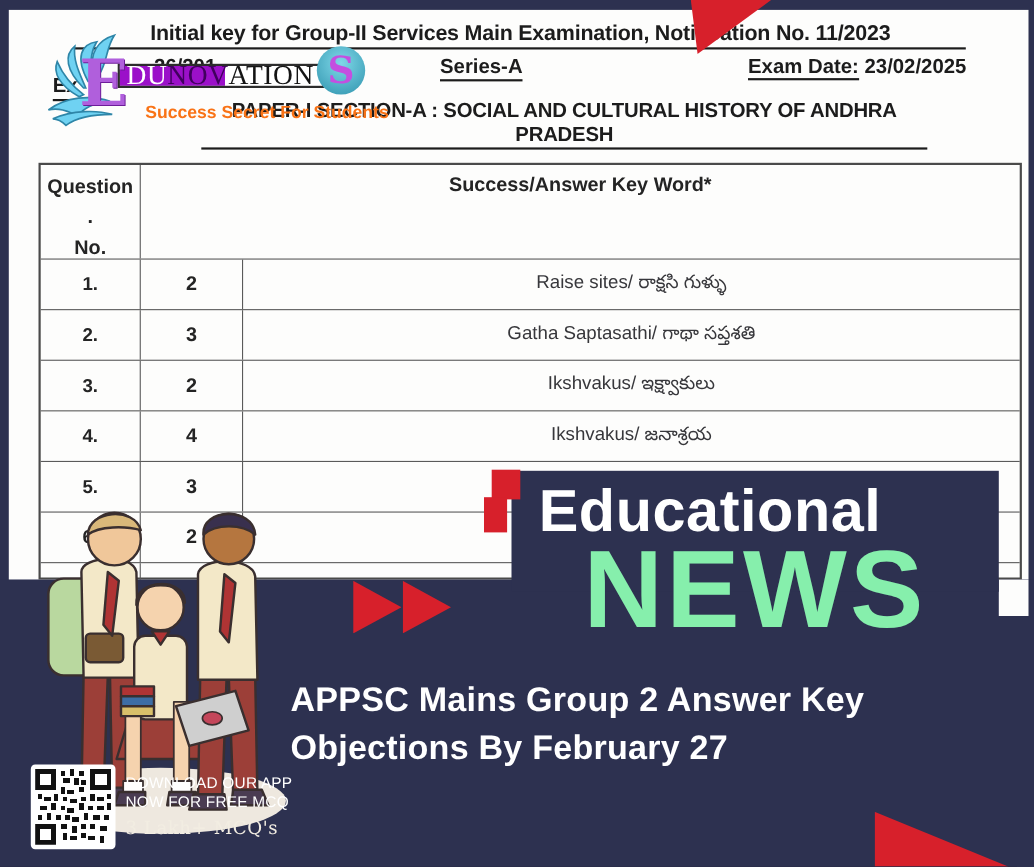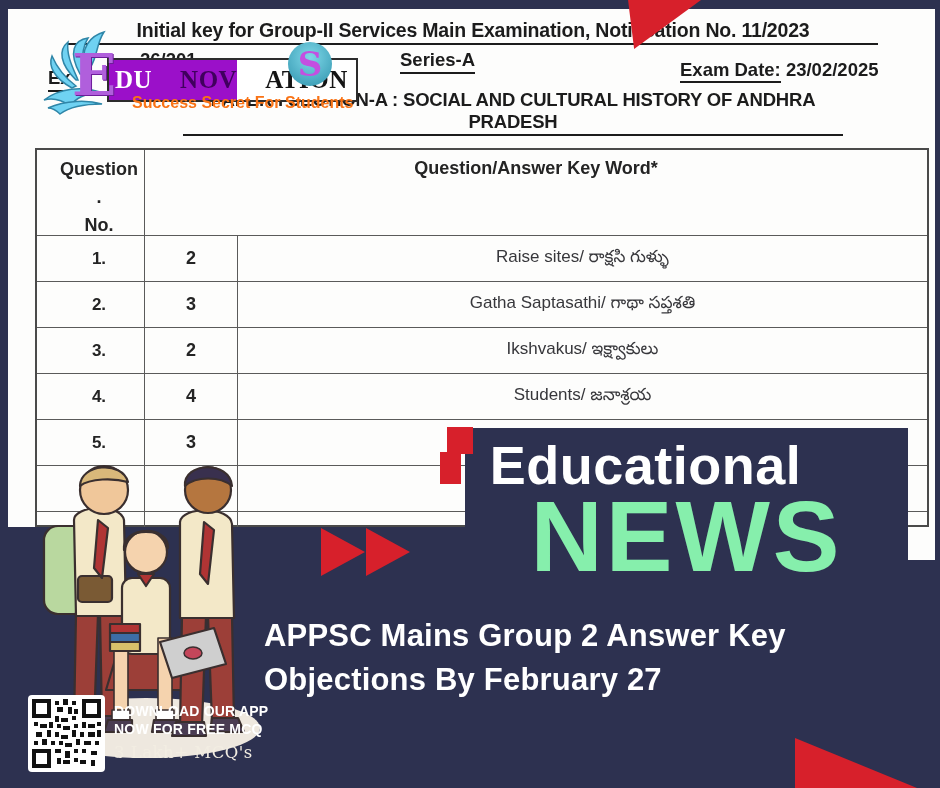--- a/index.html
+++ b/index.html
@@ -8,47 +8,47 @@
 
   
   .doc{position:absolute;left:8px;top:9px;width:927px;height:518px;background:#fdfdfc;overflow:hidden;}
   .doc-title{position:absolute;left:60px;top:10px;width:810px;text-align:center;
     font-size:19.5px;font-weight:bold;color:#1c1c1c;letter-spacing:-0.2px;}
   .u{border-bottom:2px solid #1c1c1c;padding-bottom:1px;}
   .doc-line2{position:absolute;top:40px;left:0;width:100%;height:24px;font-size:18.5px;font-weight:bold;color:#1c1c1c;}
   .frag-ex{position:absolute;left:12px;top:18px;margin-left:28px;}
   .frag-code{position:absolute;left:132px;top:0;}
   .series{position:absolute;left:392px;top:0;}
-  .examdate{position:absolute;left:672px;top:10px;text-align:right;}
+  .examdate{position:absolute;left:672px;top:0;text-align:right;}
   .doc-section{position:absolute;left:175px;top:80px;width:660px;text-align:center;
     font-size:18.5px;font-weight:bold;color:#1c1c1c;letter-spacing:-0.2px;}
 
   
   .akt{position:absolute;left:27px;top:139px;width:894px;height:379px;
     border:2px solid #4a4a4a;box-sizing:border-box;color:#242424;}
-  .t-row{display:flex;border-bottom:1.6px solid #5a5a5a;padding-left:17px;}
+  .t-row{display:flex;border-bottom:1.6px solid #5a5a5a;}
   .t-row:last-child{border-bottom:none;}
   .c1{width:90px;flex:0 0 90px;border-right:1.6px solid #5a5a5a;display:flex;align-items:center;justify-content:center;}
   .c2{width:92px;flex:0 0 92px;border-right:1.6px solid #5a5a5a;display:flex;align-items:center;justify-content:center;}
   .c3{flex:1;display:flex;align-items:center;justify-content:center;}
   .hdr{height:85px;font-weight:bold;font-size:18px;}
   .hdr .c1{white-space:pre-line;text-align:center;line-height:1.55;align-items:flex-start;padding-top:6px;}
   .hdr .c3{align-items:flex-start;padding-top:8px;}
   .drow{height:45px;font-size:17.5px;}
   .drow .c1{font-weight:bold;font-size:17px;}
   .drow .c2{font-weight:bold;font-size:18px;}
   .drow .c3{color:#37373b;font-size:17px;}
   .drow.fill{height:auto;flex:1;}
 
   
   .logo{position:absolute;left:30px;top:34px;width:330px;height:80px;z-index:7;}
-  .logo-banner{position:absolute;left:77px;top:24px;height:44px;display:flex;align-items:center;
+  .logo-banner{position:absolute;left:77px;top:24px;height:22px;display:flex;align-items:center;
     padding:0 8px 0 6px;border:2px solid #2c2c2c;box-sizing:border-box;
     background:linear-gradient(90deg,#9b10c9 0 52%,#ffffff 52%);
-    font-family:"Liberation Serif",serif;font-weight:bold;font-size:25px;letter-spacing:0.5px;gap:28px;}
+    font-family:"Liberation Serif",serif;font-weight:normal;font-size:25px;letter-spacing:0.5px;}
   .lg-du{color:#ffffff;}
   .lg-nov{color:#40005e;}
   .lg-ation{color:#141414;}
   .logo-e{position:absolute;left:42px;top:12px;font-family:"DejaVu Serif",serif;font-weight:bold;
     font-size:58px;line-height:1;color:#b05fdc;text-shadow:1px 1px 0 #6d1d99;z-index:2;}
   .logo-s{position:absolute;left:258px;top:8px;width:44px;height:44px;border-radius:50%;
     background:radial-gradient(circle at 50% 35%,#7fd8e8,#2f93ad);display:flex;align-items:center;justify-content:center;
     font-family:"DejaVu Serif",serif;font-weight:bold;font-size:34px;color:#c44fe0;}
   .logo-tag{position:absolute;left:102px;top:60px;font-size:16px;font-weight:bold;color:#f97316;white-space:nowrap;}
 
@@ -72,21 +72,21 @@
     color:#ffffff;font-size:54px;font-weight:bold;letter-spacing:0.5px;}
   .news-word{position:absolute;left:465px;top:486px;width:443px;text-align:center;z-index:5;
     color:#86efac;font-size:100px;font-weight:bold;letter-spacing:3px;line-height:1;}
   .headline{position:absolute;left:264px;top:614px;width:640px;z-index:5;color:#ffffff;
     font-size:31px;font-weight:bold;line-height:1.42;letter-spacing:0.2px;}
 
   
   .qr-wrap{position:absolute;left:28px;top:695px;width:77px;height:77px;background:#ffffff;
     border-radius:4px;padding:4px;box-sizing:border-box;z-index:6;}
   .promo-text{position:absolute;left:114px;top:703px;z-index:6;color:#ffffff;}
-  .promo-bold{font-size:14px;font-weight:bold;line-height:1.25;letter-spacing:0.2px;}
+  .promo-bold{font-size:14px;font-weight:normal;line-height:1.25;letter-spacing:0.2px;}
   .promo-serif{margin-top:5px;font-family:"DejaVu Serif",serif;font-size:16.5px;color:#f2ede2;letter-spacing:0.5px;}
 
   
   .students{position:absolute;left:18px;top:428px;width:256px;height:335px;z-index:5;}
 </style>
 </head>
 <body>
 
 <div class="canvas">
 
@@ -98,21 +98,21 @@
       <span class="series u">Series-A</span>
       <span class="examdate"><span class="u">Exam Date:</span>&nbsp;<span>23/02/2025</span></span>
     </div>
     <div class="doc-section u">PAPER-I  SECTION-A : SOCIAL AND CULTURAL HISTORY OF ANDHRA PRADESH</div>
 
     <div class="akt">
       <div class="t-row hdr">
         <div class="c1">Question
 .
 No.</div>
-        <div class="c3">Question/Answer Key Word*</div>
+        <div class="c3">Success/Answer Key Word*</div>
       </div>
       <div style="display:flex;flex-direction:column;height:294px;">
 
       <div class="t-row drow">
           <div class="c1">1.</div>
           <div class="c2">2</div>
           <div class="c3">Raise sites/ రాక్షసి గుళ్ళు</div>
         </div>
           <div class="t-row drow">
           <div class="c1">2.</div>
@@ -120,21 +120,21 @@
           <div class="c3">Gatha Saptasathi/ గాథా సప్తశతి</div>
         </div>
           <div class="t-row drow">
           <div class="c1">3.</div>
           <div class="c2">2</div>
           <div class="c3">Ikshvakus/ ఇక్ష్వాకులు</div>
         </div>
           <div class="t-row drow">
           <div class="c1">4.</div>
           <div class="c2">4</div>
-          <div class="c3">Students/ జనాశ్రయ</div>
+          <div class="c3">Ikshvakus/ జనాశ్రయ</div>
         </div>
           <div class="t-row drow">
           <div class="c1">5.</div>
           <div class="c2">3</div>
           <div class="c3">Nedumba Vasati/ నెడుంబ వసతి</div>
         </div>
           <div class="t-row drow">
           <div class="c1">6.</div>
           <div class="c2">2</div>
           <div class="c3"></div>

